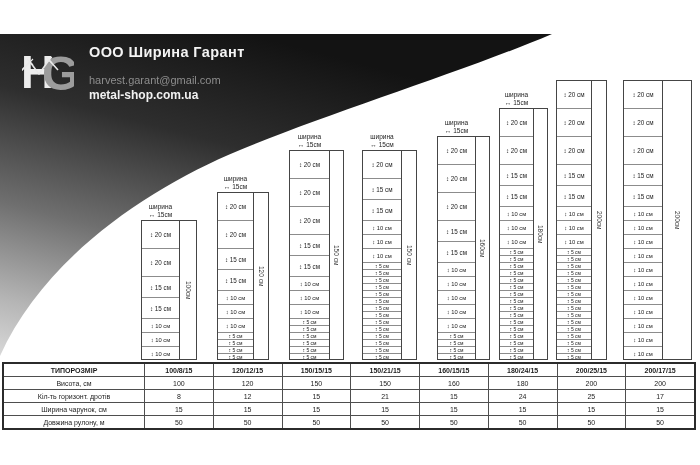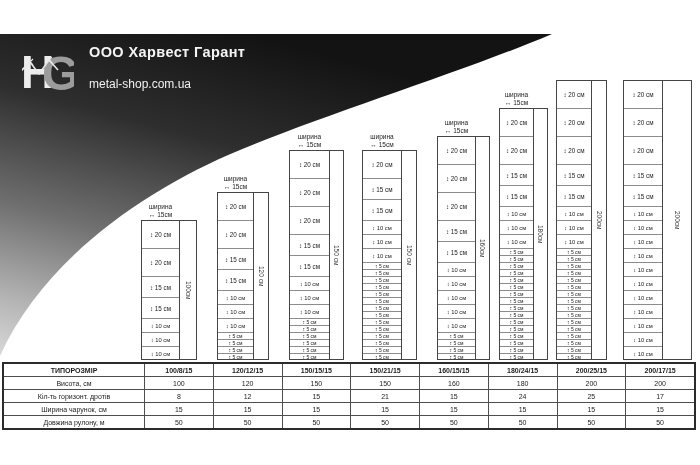--- a/index.html
+++ b/index.html
@@ -6,21 +6,21 @@
   .page{position:relative;width:700px;height:465px;background:#ffffff;overflow:hidden;
         font-family:"Liberation Sans",sans-serif;}
   .swoosh{position:absolute;left:0;top:0;z-index:0;pointer-events:none;}
   
   .brand{position:absolute;left:22px;top:44px;display:flex;gap:15px;z-index:3;}
   .logo{width:52px;height:56px;}
   .brand-text{display:flex;flex-direction:column;}
   .company{font-size:14.5px;font-weight:bold;color:#f4f4f4;letter-spacing:.4px;}
   .phone{font-size:13.5px;color:#c9c9c9;margin-top:4px;letter-spacing:.3px;}
   .email{font-size:11px;color:#8d8d8d;margin-top:14px;}
-  .site{font-size:12px;font-weight:normal;color:#f1f1f1;margin-top:17px;}
+  .site{font-size:12px;font-weight:bold;color:#f1f1f1;margin-top:2px;}
   
   #diagram{position:absolute;left:0;top:0;width:700px;height:465px;z-index:2;}
   .fence{position:absolute;}
   .ladder{position:absolute;left:0;top:0;background:#fff;border:1px solid #454545;box-sizing:border-box;}
   .cell{position:absolute;left:0;right:0;overflow:hidden;box-sizing:border-box;}
   .cell span{display:block;text-align:center;color:#222;white-space:nowrap;}
   .hbar{position:absolute;top:0;background:#fff;border:1px solid #454545;box-sizing:border-box;
         display:flex;align-items:center;justify-content:center;}
   .hbar span{writing-mode:vertical-rl;font-size:6.5px;color:#333;white-space:nowrap;}
   .wlabel{position:absolute;text-align:center;font-size:6.5px;color:#222;line-height:7.5px;}
@@ -54,21 +54,22 @@
     <svg class="logo" viewBox="0 0 52 56">
       <text x="-1" y="44" font-size="46" font-weight="bold" fill="#ededed" font-family="Liberation Sans, sans-serif">H</text>
       <text x="20" y="46" font-size="48" font-weight="bold" fill="#9c9c9c" font-family="Liberation Sans, sans-serif">G</text>
       <g stroke="#e9e9e9" stroke-width="1.6" fill="none">
         <path d="M-2,28 L8,18 L17,30 L27,16 L36,26"></path>
         <path d="M5,15 l6,6 M11,15 l-6,6" stroke-width="1.1"></path>
         <path d="M24,13 l6,6 M30,13 l-6,6" stroke-width="1.1"></path>
       </g>
     </svg>
     <div class="brand-text">
-      <div class="company">ООО Харвест Гарант</div>
+      <div class="company">ООО Ширина Гарант</div>
+      <div class="email">harvest.garant@gmail.com</div>
       <div class="site">metal-shop.com.ua</div>
     </div>
   </div>
 
   <div id="diagram">
       <div class="fence" style="left: 141px; top: 220px; width: 57px; height: 140px;">
         <div class="ladder" style="width: 39px; height: 140px;">
           <div class="cell" style="top: 0px; height: 28px;">
             <span style="font-size: 6.3px; line-height: 27px;">↕ 20 см</span>
           </div>

